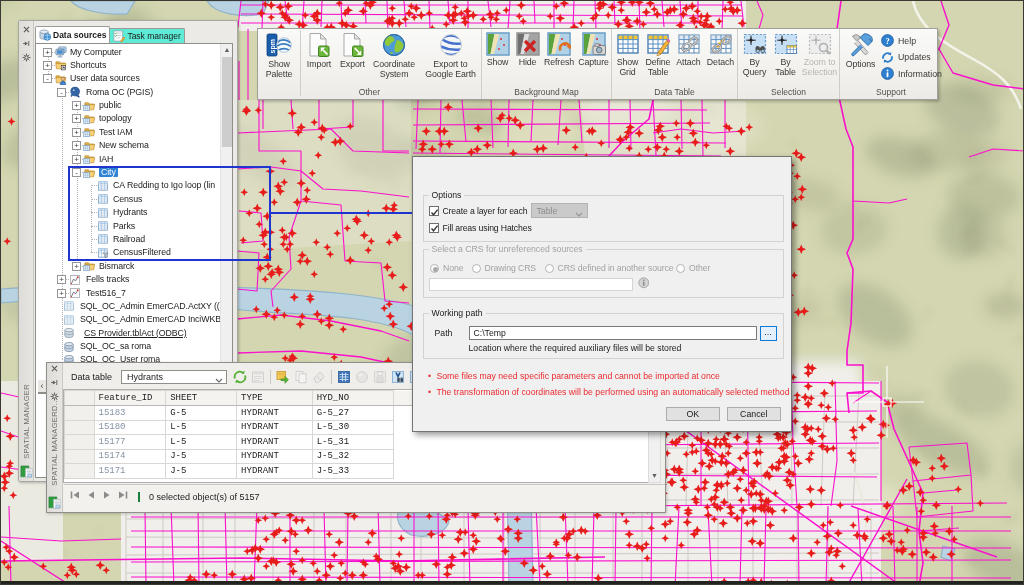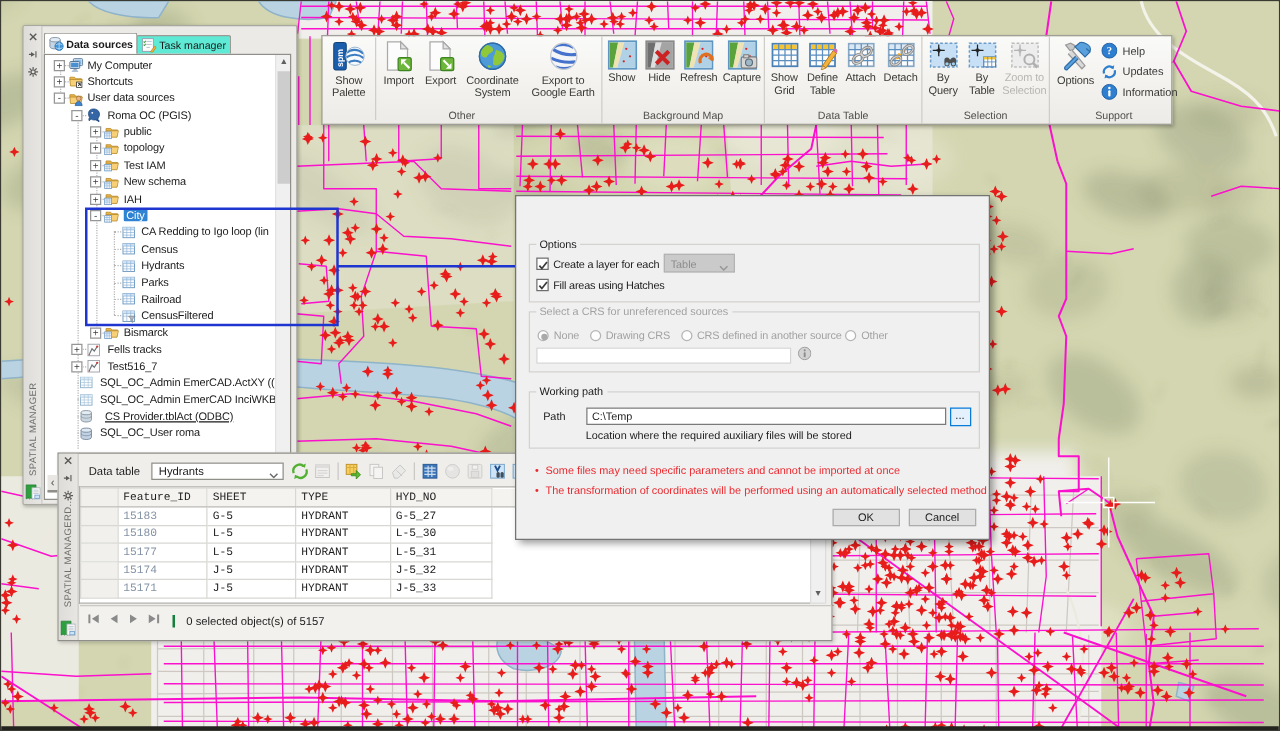--- a/index.html
+++ b/index.html
@@ -10,21 +10,21 @@
             border:1px solid #3a3a32; background:#d6d8b6; }
   .screen::after { content:""; position:absolute; left:0; right:0; bottom:0; height:3px;
                    background:#23231f; z-index:60; }
 
   
   .vtext { writing-mode:vertical-rl; transform:rotate(180deg); letter-spacing:.3px;
            color:#6f6f6c; font-size:7.6px; white-space:nowrap; }
   .icon svg { display:block; }
 
   
-  .palette { position:absolute; left:17px; top:19px; width:220px; height:384px;
+  .palette { position:absolute; left:17px; top:19px; width:220px; height:462px;
              background:#ebeae7; border:1px solid #a8a7a0; border-radius:2px;
              box-shadow:1px 1px 3px rgba(0,0,0,.25); z-index:10; }
   .pal-strip { position:absolute; left:0; top:0; bottom:0; width:15px;
                background:linear-gradient(90deg,#dddcd9,#e7e6e3); border-right:1px solid #c9c8c3; }
   .strip-btn { position:absolute; left:2px; width:11px; height:11px; display:flex;
                align-items:center; justify-content:center; color:#5a5a57; cursor:default; }
   .pal-strip .strip-btn:nth-child(1) { top:3px !important; }
   .pal-strip .strip-btn:nth-child(2) { top:17px !important; }
   .pal-strip .strip-btn:nth-child(3) { top:31px !important; }
   .dt-strip .strip-btn:nth-child(1) { top:0px !important; }
@@ -1719,20 +1719,29 @@
               </svg></span>
             <span class="tlabel" style="left: 48px; text-decoration: underline;">CS Provider.tblAct (ODBC)</span>
           </div>
           <div class="trow">
             <div class="dots-h" style="left: 26px; top: 6.5px; width: 1px;"></div>
             <span class="ticon" style="left: 27px;"><svg width="12" height="12" viewBox="0 0 13 13">
                 <path d="M2,3.4 v6.2 c0,1 2,1.9 4.5,1.9 s4.5,-0.9 4.5,-1.9 V3.4" fill="#c3d2e2" stroke="#7489a0" stroke-width=".8"></path>
                 <ellipse cx="6.5" cy="3.4" rx="4.5" ry="1.8" fill="#e0e9f2" stroke="#7489a0" stroke-width=".8"></ellipse>
                 <path d="M2,6.4 c0,1 2,1.8 4.5,1.8 s4.5,-0.8 4.5,-1.8" fill="none" stroke="#7489a0" stroke-width=".6"></path>
               </svg></span>
+            <span class="tlabel" style="left: 44px;">SQL_OC_sa roma</span>
+          </div>
+          <div class="trow">
+            <div class="dots-h" style="left: 26px; top: 6.5px; width: 1px;"></div>
+            <span class="ticon" style="left: 27px;"><svg width="12" height="12" viewBox="0 0 13 13">
+                <path d="M2,3.4 v6.2 c0,1 2,1.9 4.5,1.9 s4.5,-0.9 4.5,-1.9 V3.4" fill="#c3d2e2" stroke="#7489a0" stroke-width=".8"></path>
+                <ellipse cx="6.5" cy="3.4" rx="4.5" ry="1.8" fill="#e0e9f2" stroke="#7489a0" stroke-width=".8"></ellipse>
+                <path d="M2,6.4 c0,1 2,1.8 4.5,1.8 s4.5,-0.8 4.5,-1.8" fill="none" stroke="#7489a0" stroke-width=".6"></path>
+              </svg></span>
             <span class="tlabel" style="left: 44px;">SQL_OC_User roma</span>
           </div>
         </div>
     <div class="tree-scroll">
       <div class="sb-up">▲</div>
       <div class="sb-thumb"></div>
     </div>
   </div>
 </section>
 

